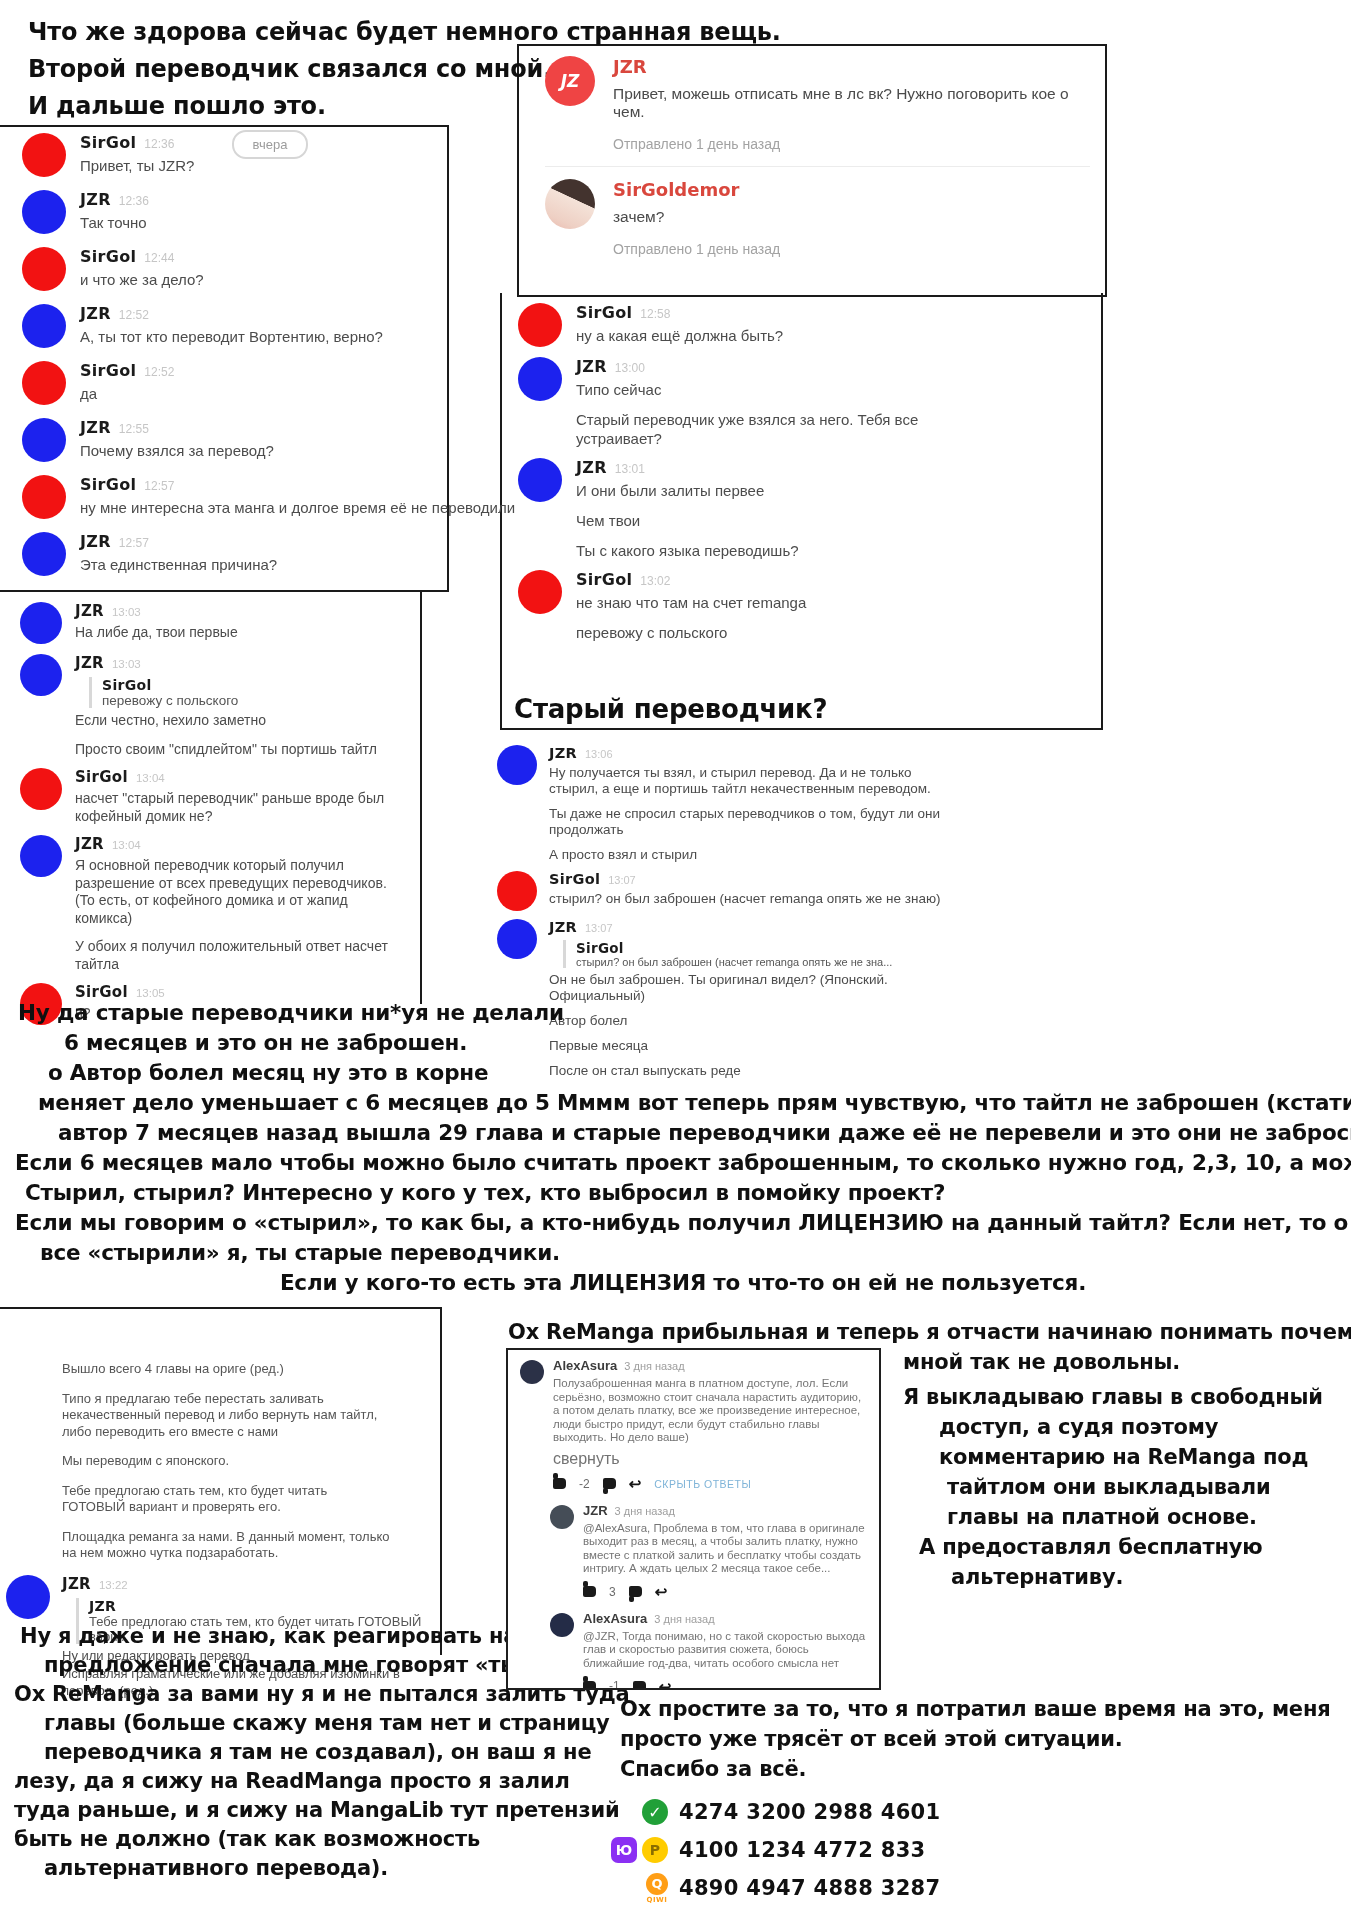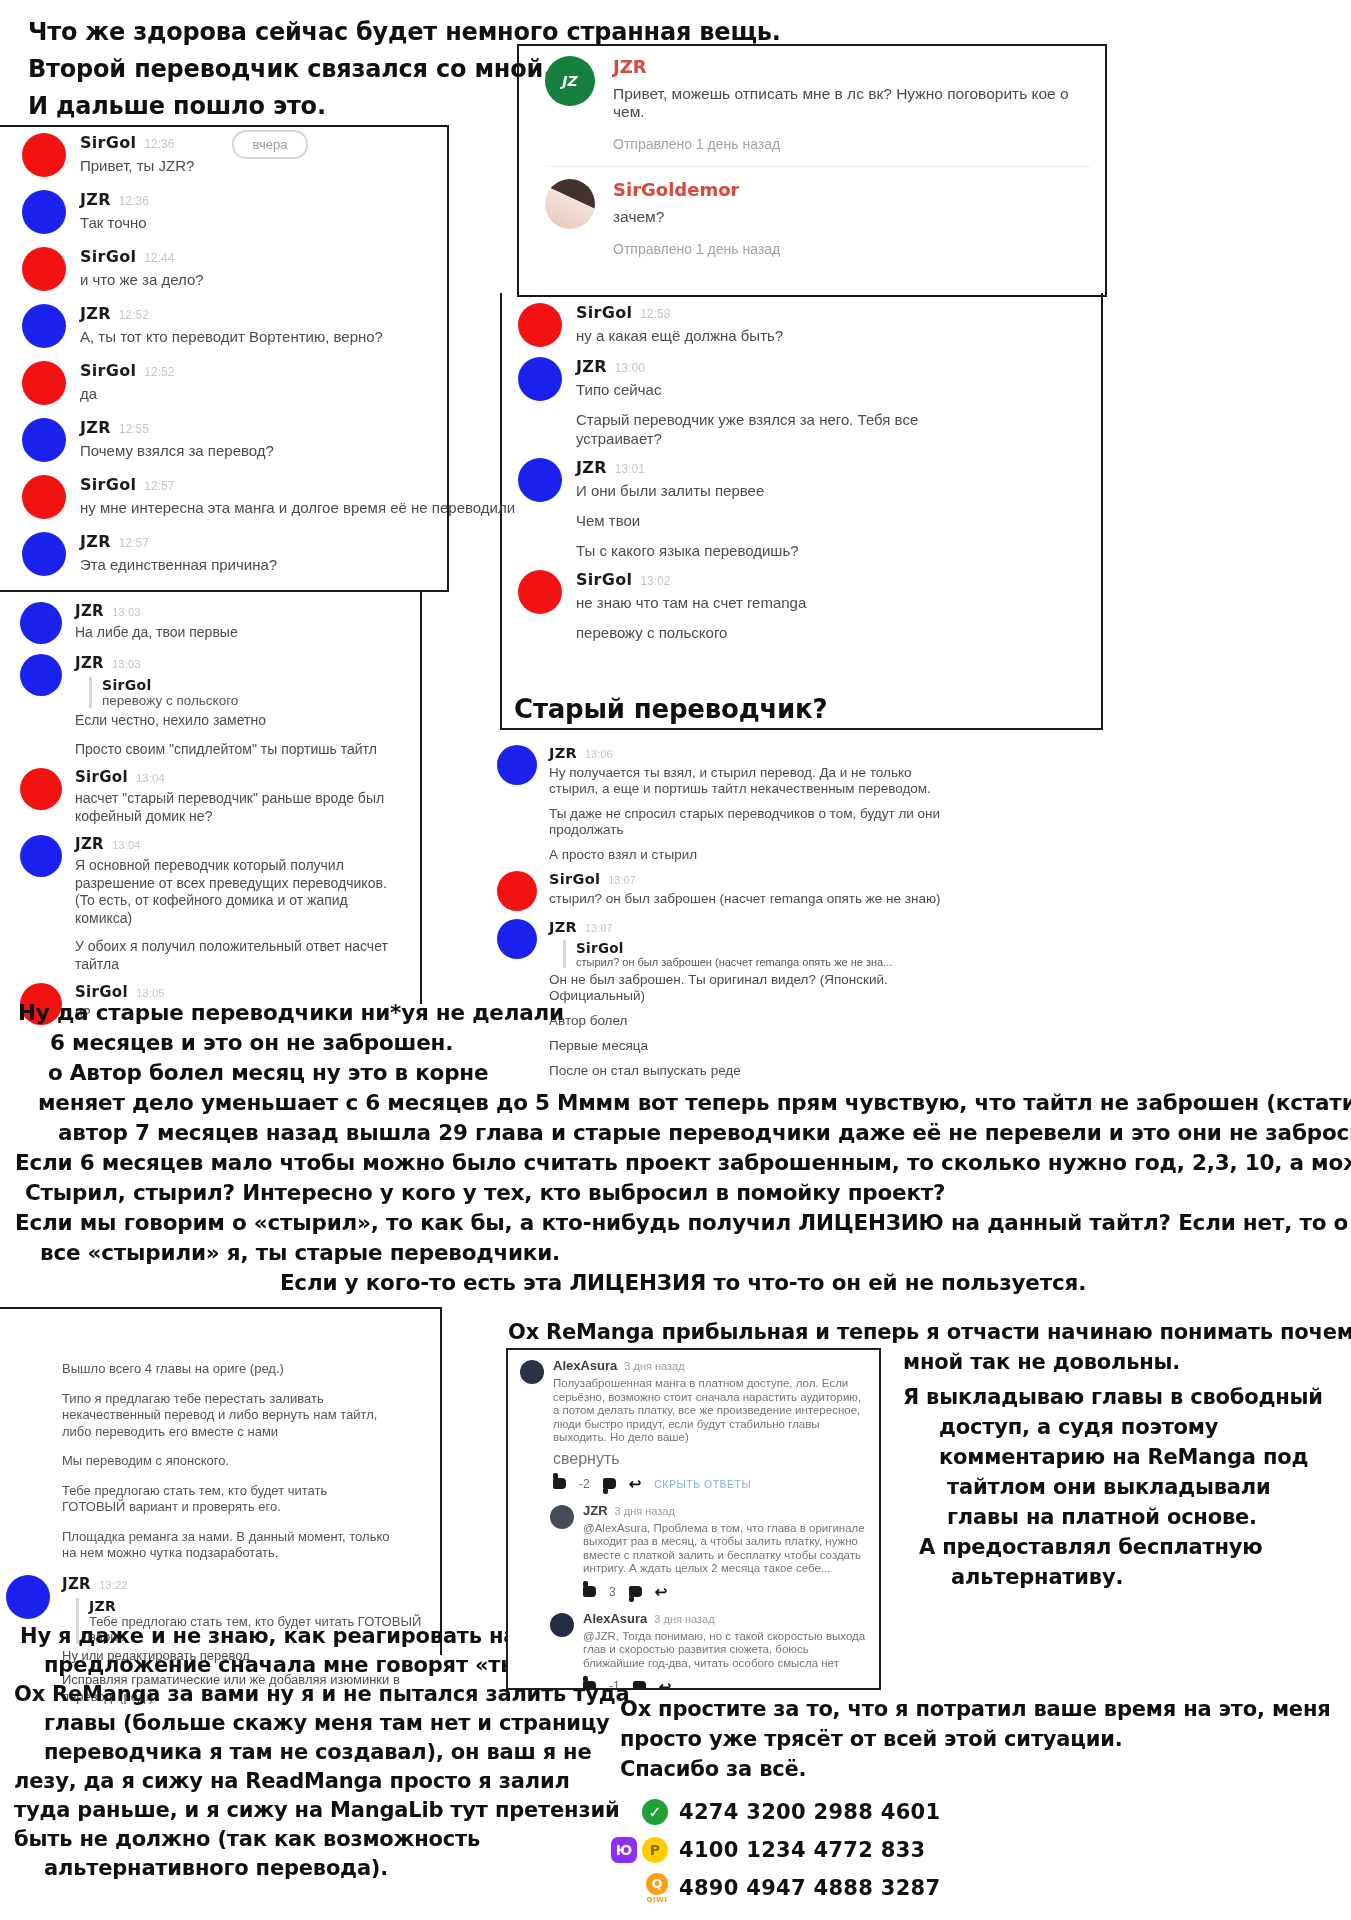--- a/index.html
+++ b/index.html
@@ -10,21 +10,21 @@
   .hline{white-space:nowrap;}
   #intro{position:absolute;left:28px;top:14px;font-size:24px;line-height:37px;}
   
   .bl{position:absolute;background:#1a1a1a;}
   .rect{position:absolute;border:2px solid #1a1a1a;background:transparent;}
   
   #dm-card{position:absolute;left:545px;top:56px;width:545px;}
   .dmsg{display:flex;gap:18px;}
   .dmsg+.dmsg{margin-top:14px;padding-top:12px;border-top:1px solid #ececec;}
   .dav{width:50px;height:50px;border-radius:50%;flex:0 0 auto;display:flex;align-items:center;justify-content:center;}
-  .dav.jzr{background:#15803d;color:#fff;font-family:"DejaVu Sans",sans-serif;font-weight:700;font-style:italic;font-size:14px;}
+  .dav.jzr{background:#ef4444;color:#fff;font-family:"DejaVu Sans",sans-serif;font-weight:700;font-style:italic;font-size:17px;}
   .dav.girl{background:linear-gradient(205deg,#43332e 0%,#43332e 40%,#f4e2d8 41%,#eed0c4 78%,#e9b9ae 100%);}
   .dname{font-size:18px;font-weight:700;color:#d9473d;font-family:"DejaVu Sans",sans-serif;}
   .dtext{margin-top:8px;font-size:15.5px;color:#4a4a4a;}
   .dsent{margin-top:15px;font-size:14px;color:#a3a3a3;}
   
   .chat{position:absolute;}
   .msg{display:flex;}
   .cav{border-radius:50%;flex:0 0 auto;}
   .cav.red{background:#f21212;}
   .cav.blue{background:#1c22ee;}
@@ -52,21 +52,21 @@
   #chat-c .mtext+.mtext{margin-top:11px;}
   #chat-d .cav{width:40px;height:40px;margin-right:12px;}
   #chat-d .msg{margin-bottom:8px;}
   #chat-d .uname{font-size:14.5px;} #chat-d .mtime{font-size:11px;}
   #chat-d .mtext{font-size:13.5px;line-height:16px;margin-top:4px;max-width:400px;}
   #chat-d .mtext+.mtext{margin-top:9px;}
   #chat-d .uname.qname{font-size:13.5px;} #chat-d .qtext{font-size:11px;max-width:390px;}
   #chat-e .cav{width:44px;height:44px;margin-right:12px;}
   #chat-e .uname{font-size:15px;} #chat-e .mtime{font-size:11.5px;}
   #chat-e .mtext{font-size:13px;line-height:16.5px;margin-top:4px;max-width:340px;}
-  #chat-e .mtext+.mtext{margin-top:8px;}
+  #chat-e .mtext+.mtext{margin-top:2px;}
   #chat-e .plain{margin:0 0 13px 56px;font-size:13px;line-height:16.5px;color:#555;max-width:332px;}
   #chat-e .uname.qname{font-size:14px;} #chat-e .qtext{font-size:13px;}
   
   #pill{position:absolute;left:232px;top:130px;width:72px;height:25px;border:2px solid #d6d6d6;
         border-radius:14px;color:#9c9c9c;font-size:13px;display:flex;align-items:center;justify-content:center;}
   
   #note{position:absolute;left:514px;top:694px;font-size:26px;}
   
   .rant .hline{height:29px;font-size:21px;}
   #rant-main{position:absolute;left:0;top:1000px;width:1351px;}
@@ -377,21 +377,21 @@
           <p class="mtext">Он не был заброшен. Ты оригинал видел? (Японский. Официальный)</p>
           <p class="mtext">Автор болел</p>
           <p class="mtext">Первые месяца</p>
           <p class="mtext">После он стал выпускать реде</p>
         </div>
       </div>
     </div>
 
   <div id="rant-main" class="hand rant">
       <div class="hline" style="padding-left: 18px;">Ну да старые переводчики ни*уя не делали</div>
-      <div class="hline" style="padding-left: 50px;">6 месяцев и это он не заброшен.</div>
+      <div class="hline" style="padding-left: 64px;">6 месяцев и это он не заброшен.</div>
       <div class="hline" style="padding-left: 48px;">о Автор болел месяц ну это в корне</div>
       <div class="hline" style="padding-left: 38px;">меняет дело уменьшает с 6 месяцев до 5 Мммм вот теперь прям чувствую, что тайтл не заброшен (кстати до болезни</div>
       <div class="hline" style="padding-left: 58px;">автор 7 месяцев назад вышла 29 глава и старые переводчики даже её не перевели и это они не забросили проект).</div>
       <div class="hline" style="padding-left: 15px;">Если 6 месяцев мало чтобы можно было считать проект заброшенным, то сколько нужно год, 2,3, 10, а может 100.</div>
       <div class="hline" style="padding-left: 25px;">Стырил, стырил? Интересно у кого у тех, кто выбросил в помойку проект?</div>
       <div class="hline" style="padding-left: 15px;">Если мы говорим о «стырил», то как бы, а кто-нибудь получил ЛИЦЕНЗИЮ на данный тайтл? Если нет, то о боже</div>
       <div class="hline" style="padding-left: 40px;">все «стырили» я, ты старые переводчики.</div>
       <div class="hline" style="padding-left: 15px; text-align: center;">Если у кого-то есть эта ЛИЦЕНЗИЯ то что-то он ей не пользуется.</div>
     </div>
 

